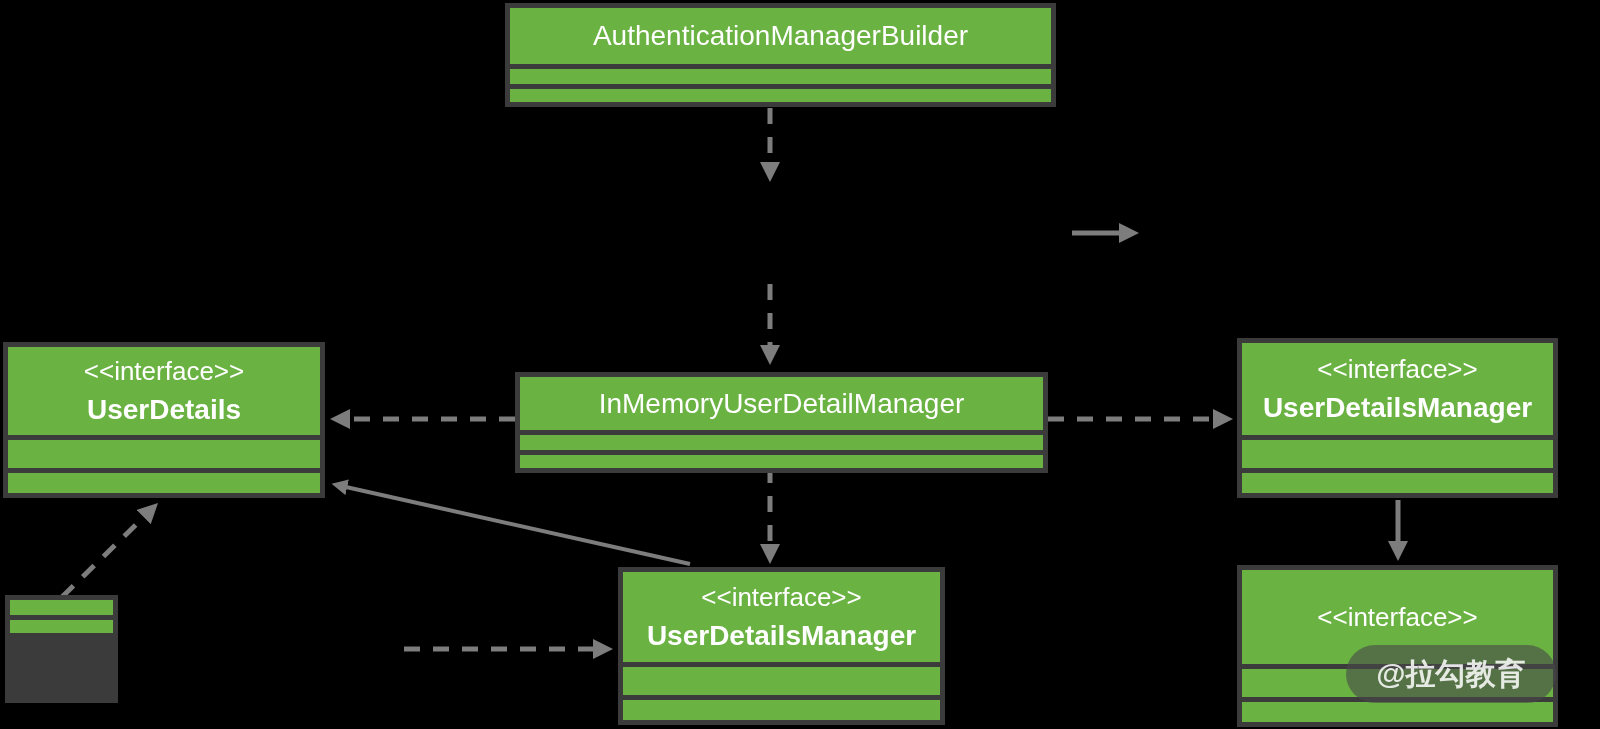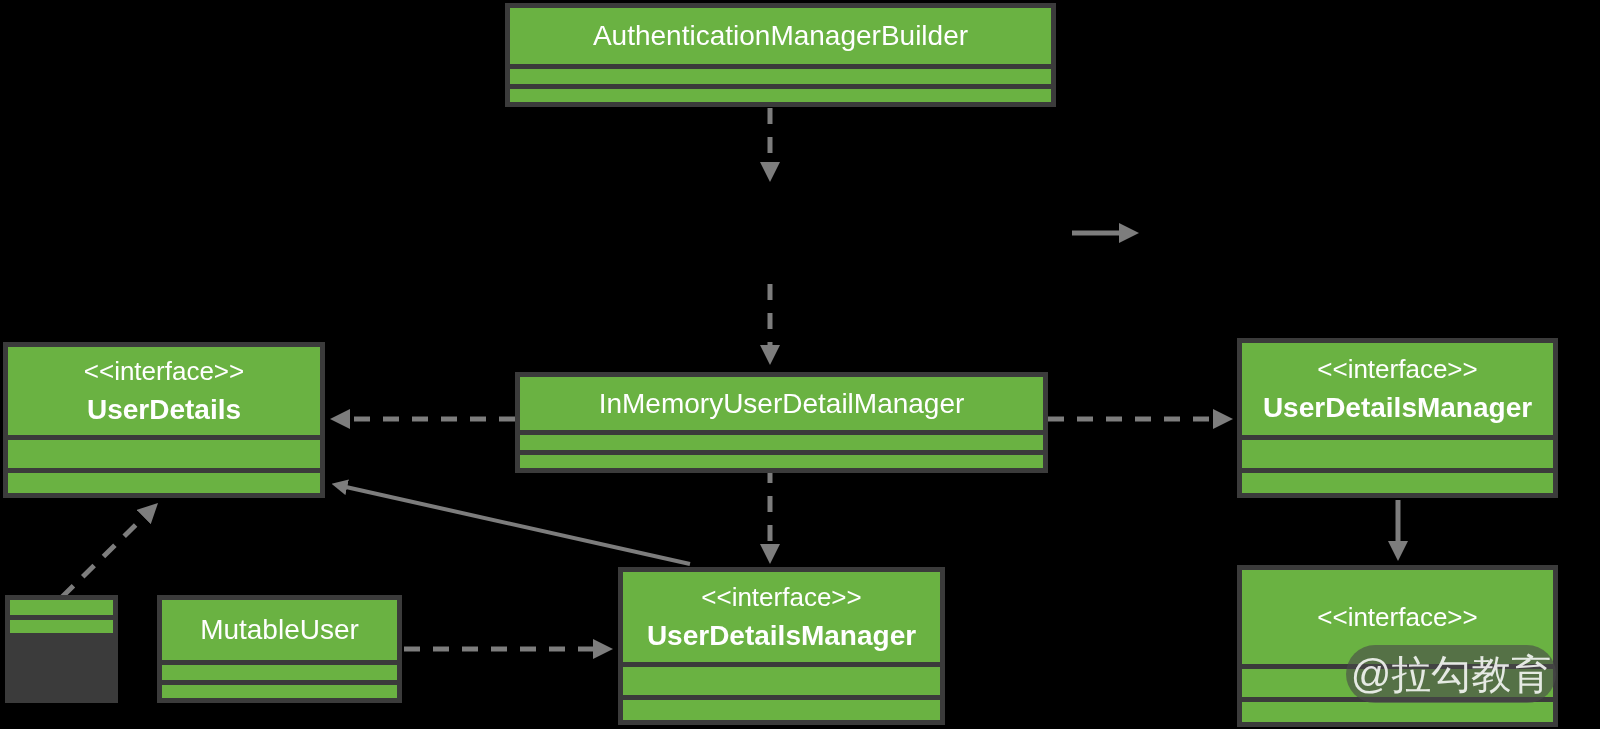--- a/index.html
+++ b/index.html
@@ -62,22 +62,22 @@
     width:210px;height:58px;
     background:rgba(72,72,72,0.62);
     border-radius:30px;
     display:flex;
     align-items:center;
     justify-content:center;
     z-index:5;
   }
   #watermark .wm-text{
     color:rgba(255,255,255,0.85);
-    font-size:40px;
-    font-weight:400;
+    font-size:30px;
+    font-weight:700;
     white-space:nowrap;
     filter:blur(0.6px);
   }
 </style>
 </head>
 <body>
 
 <div id="canvas">
 
   <svg id="edges" width="1600" height="729">
@@ -132,27 +132,20 @@
     </div>
     <div class="comp fields"></div>
     <div class="comp methods"></div>
   </div>
 
   <div class="node class-node" style="left:5px;top:595px;width:113px;height:108px">
     <div class="comp fields"></div>
     <div class="comp methods"></div>
   </div>
 
-  <div class="node class-node" style="left:157px;top:595px;width:245px;height:108px">
-    <div class="comp title">
-      <div class="class-name">MutableUser</div>
-    </div>
-    <div class="comp fields"></div>
-    <div class="comp methods"></div>
-  </div>
 
   <div class="node iface" style="left:618px;top:567px;width:327px;height:158px">
     <div class="comp title">
       <div class="stereotype">&lt;&lt;interface&gt;&gt;</div>
       <div class="class-name">UserDetailsManager</div>
     </div>
     <div class="comp fields"></div>
     <div class="comp methods"></div>
   </div>
 

